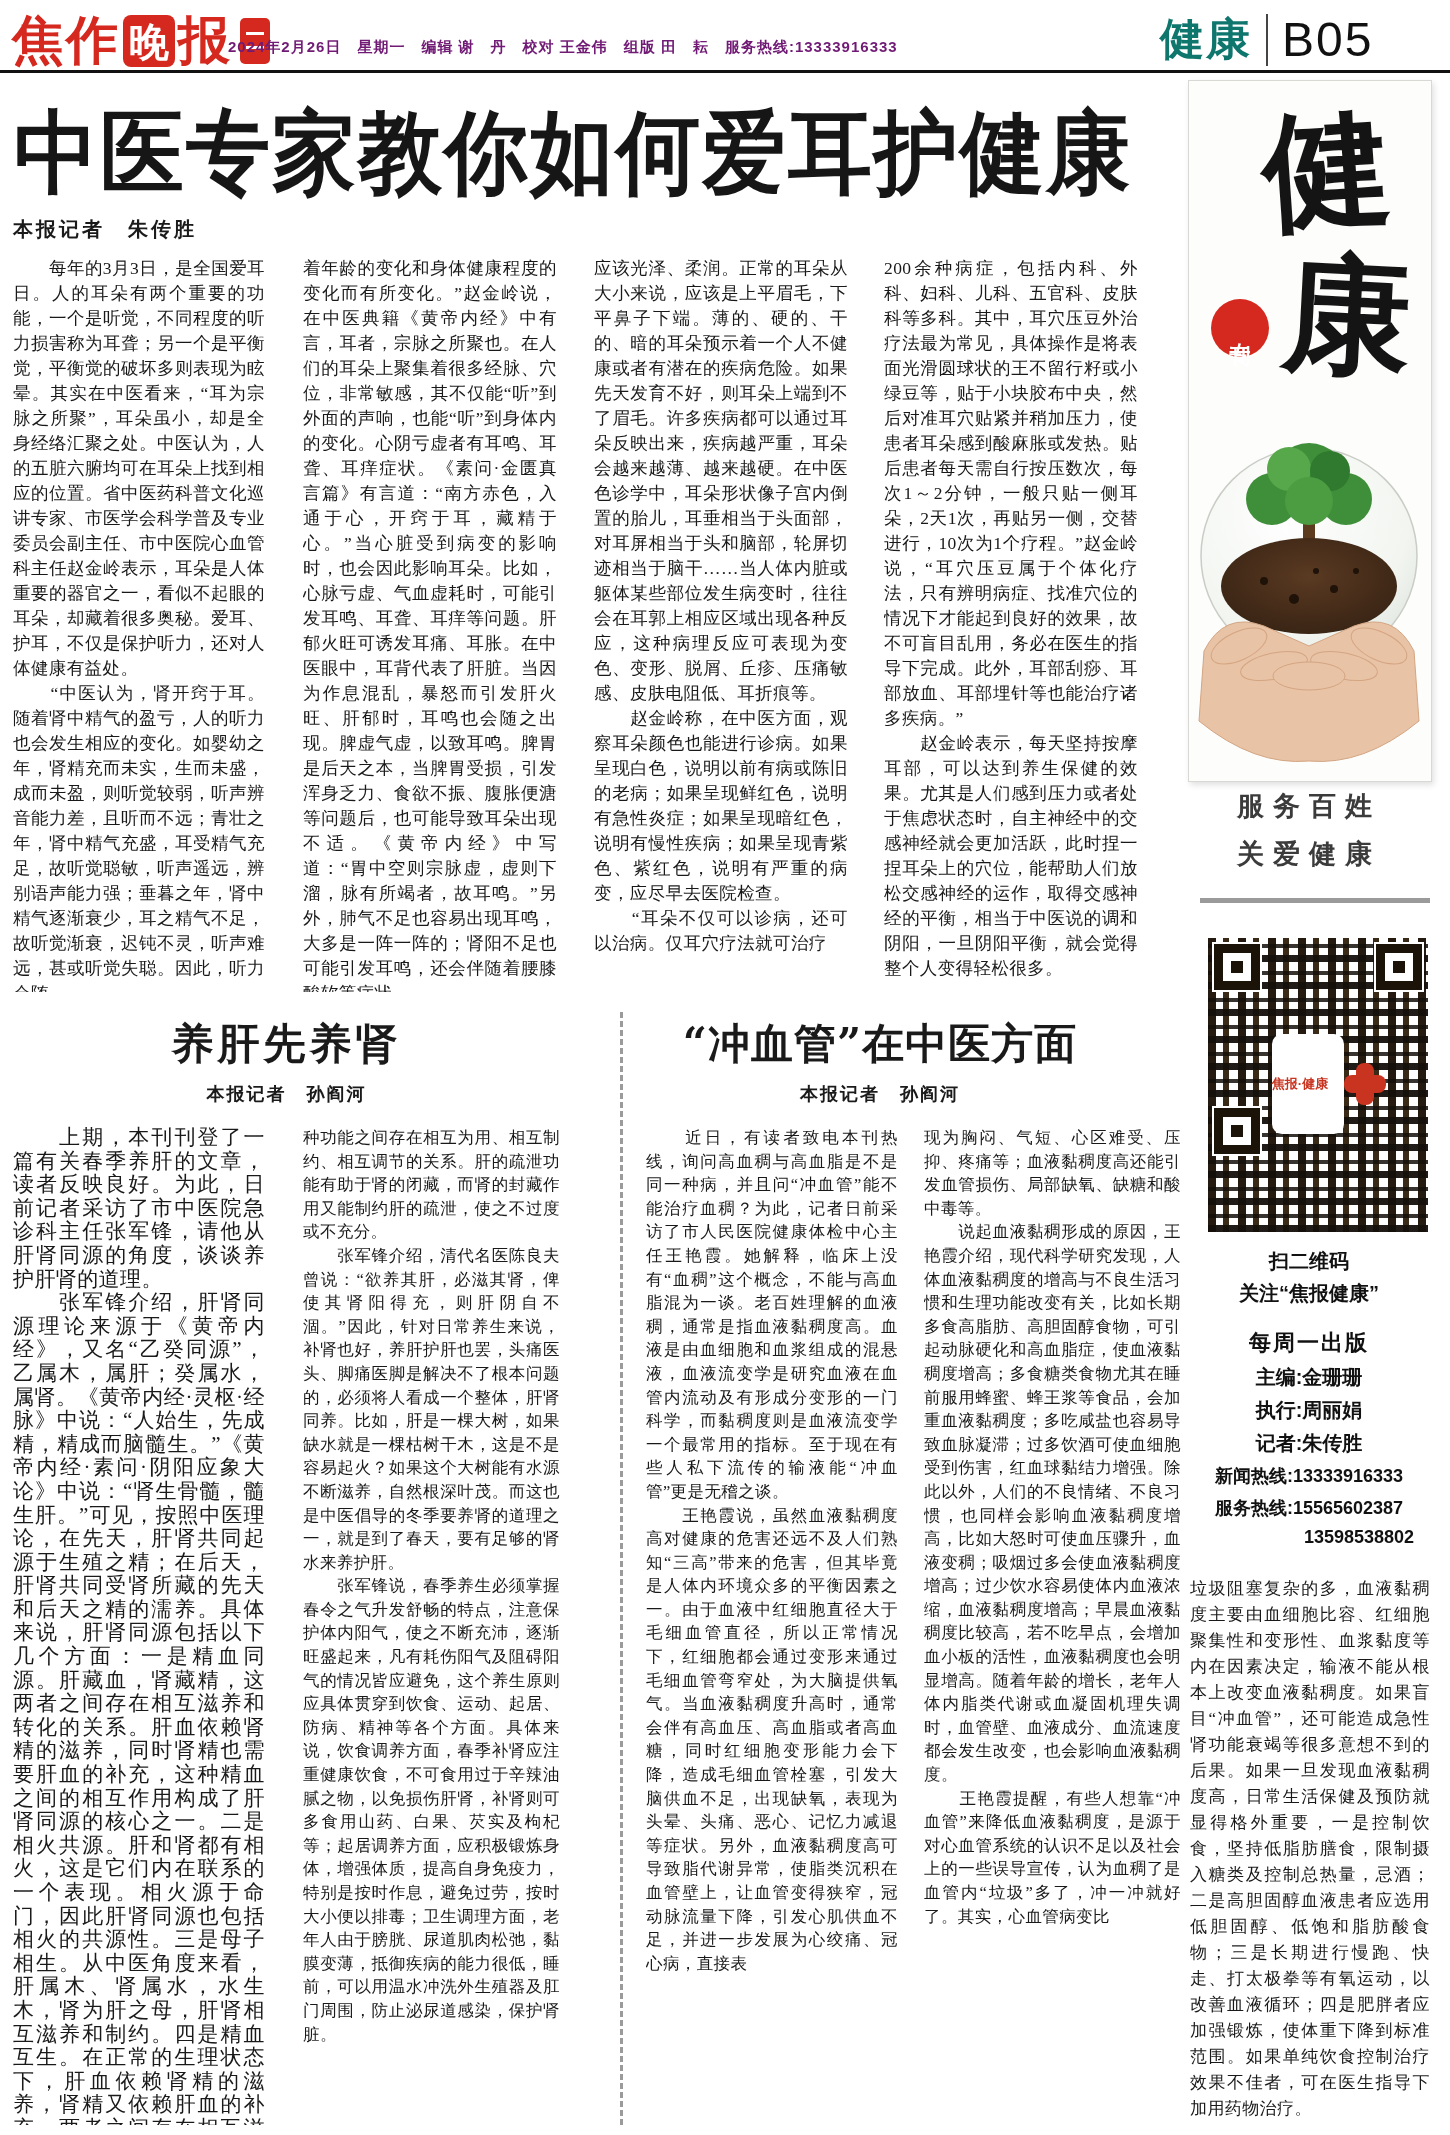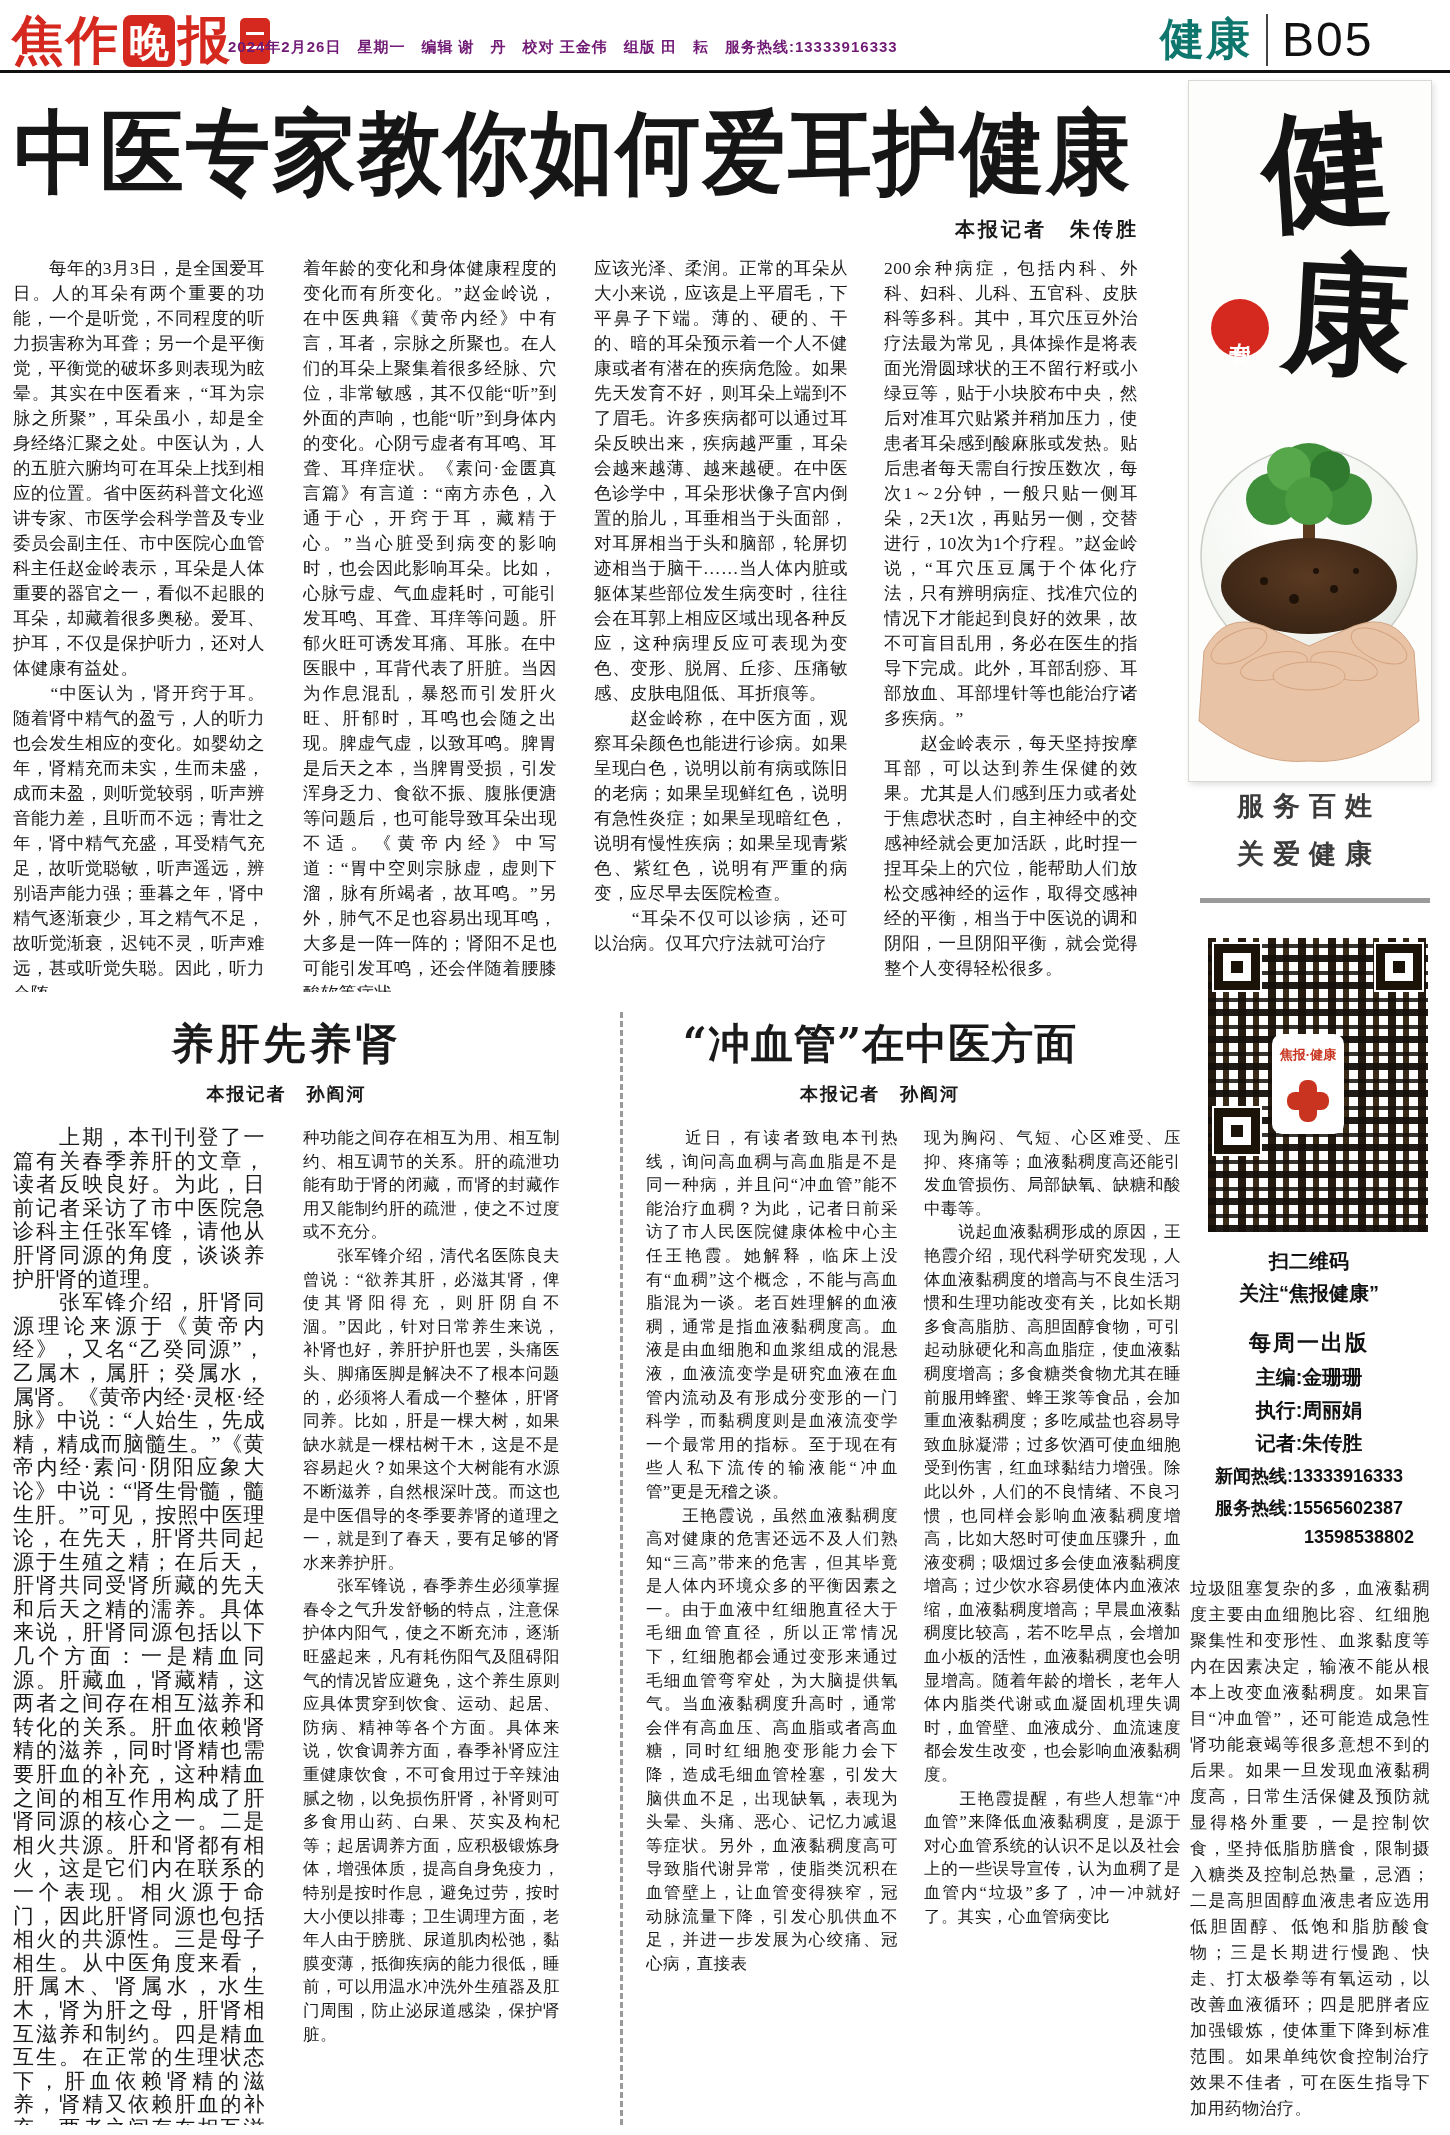--- a/index.html
+++ b/index.html
@@ -22,21 +22,21 @@
     font-family:"Liberation Sans","DejaVu Sans",sans-serif; }
   .section-name { font-size:44px; font-weight:900; color:#0f766e; letter-spacing:2px; }
   .section-divider { width:2px; height:52px; background:#444; margin:0 14px; }
   .page-no { font-size:48px; font-weight:500; color:#111; letter-spacing:2px; }
   .header-rule { position:absolute; left:0; top:70px; width:1450px; height:3px; background:#111; }
 
   
   .main-headline { position:absolute; left:14px; top:92px; width:1126px; height:106px;
     font-family:"Liberation Sans","DejaVu Sans",sans-serif; font-weight:900; font-size:84px;
     letter-spacing:2px; white-space:nowrap; transform:scaleY(1.08); transform-origin:top left; color:#161616; }
-  .main-byline { position:absolute; left:13px; top:216px; width:1126px; text-align:right;
+  .main-byline { position:absolute; left:13px; top:216px; width:1126px; text-align:left;
     font-size:20px; font-weight:700; letter-spacing:3px; }
   .col { position:absolute; text-align:justify; white-space:pre-line; overflow:hidden;
     font-size:17.5px; line-height:25px; letter-spacing:0.4px; color:#191919; }
   .c1 { left:13px;  top:256px; width:252px; height:736px; }
   .c2 { left:303px; top:256px; width:254px; height:736px; }
   .c3 { left:594px; top:256px; width:254px; height:736px; }
   .c4 { left:884px; top:256px; width:254px; height:736px; }
 
   
   .sidebar-panel { position:absolute; left:1188px; top:80px; width:242px; height:700px;
@@ -58,21 +58,21 @@
   .qr { position:absolute; left:1208px; top:938px; width:220px; height:294px; background:#fff; overflow:hidden; }
   .qr-pattern { position:absolute; inset:0;
     background:
       repeating-linear-gradient(0deg, rgba(20,15,10,0.95) 0 7px, transparent 7px 14px, rgba(20,15,10,0.85) 14px 18px, transparent 18px 27px),
       repeating-linear-gradient(90deg, #241a10 0 8px, #fff 8px 15px, #3a2a18 15px 21px, #fff 21px 30px); }
   .qr-finder { position:absolute; width:50px; height:50px; background:#fff; border:none; }
   .qr-finder::before { content:""; position:absolute; inset:2px; border:9px solid #1b1208; }
   .qr-finder::after  { content:""; position:absolute; inset:19px; background:#1b1208; }
   .qr-f1 { left:4px; top:4px; } .qr-f2 { right:4px; top:4px; } .qr-f3 { left:4px; top:168px; }
   .qr-logo { position:absolute; left:64px; top:96px; width:72px; height:100px; background:#fff;
-    border-radius:10px; display:flex; flex-direction:column; align-items:center; justify-content:center; gap:16px; }
+    border-radius:10px; display:flex; flex-direction:row; align-items:center; justify-content:center; gap:16px; }
   .qr-logo-text { font-size:13px; font-weight:700; color:#c8341f;
     font-family:"Liberation Sans","DejaVu Sans",sans-serif; white-space:nowrap; }
   .qr-cross { width:42px; height:42px; position:relative; }
   .qr-cross::before, .qr-cross::after { content:""; position:absolute; background:#c8341f; border-radius:8px; }
   .qr-cross::before { left:12px; top:0; width:18px; height:42px; }
   .qr-cross::after  { left:0; top:12px; width:42px; height:18px; }
 
   .qr-caption { position:absolute; left:1188px; width:242px; text-align:center; font-size:20px; font-weight:700;
     font-family:"Liberation Sans","DejaVu Sans",sans-serif; color:#111; }
   .qcap1 { top:1248px; } .qcap2 { top:1280px; }

